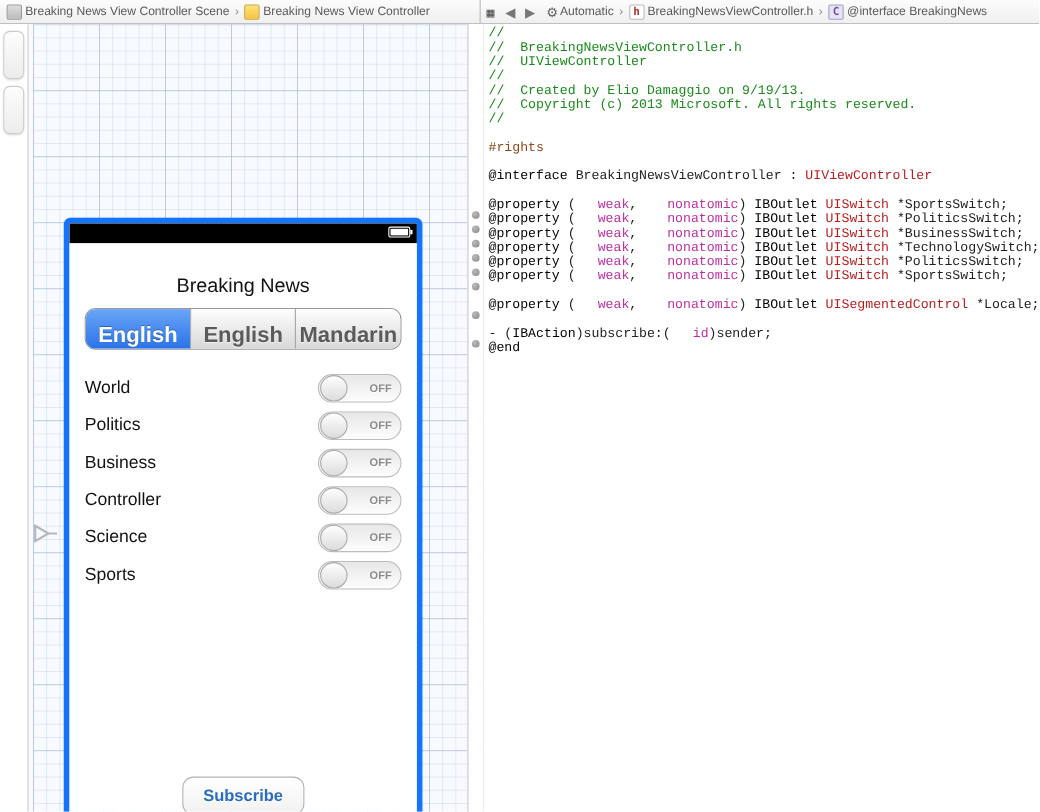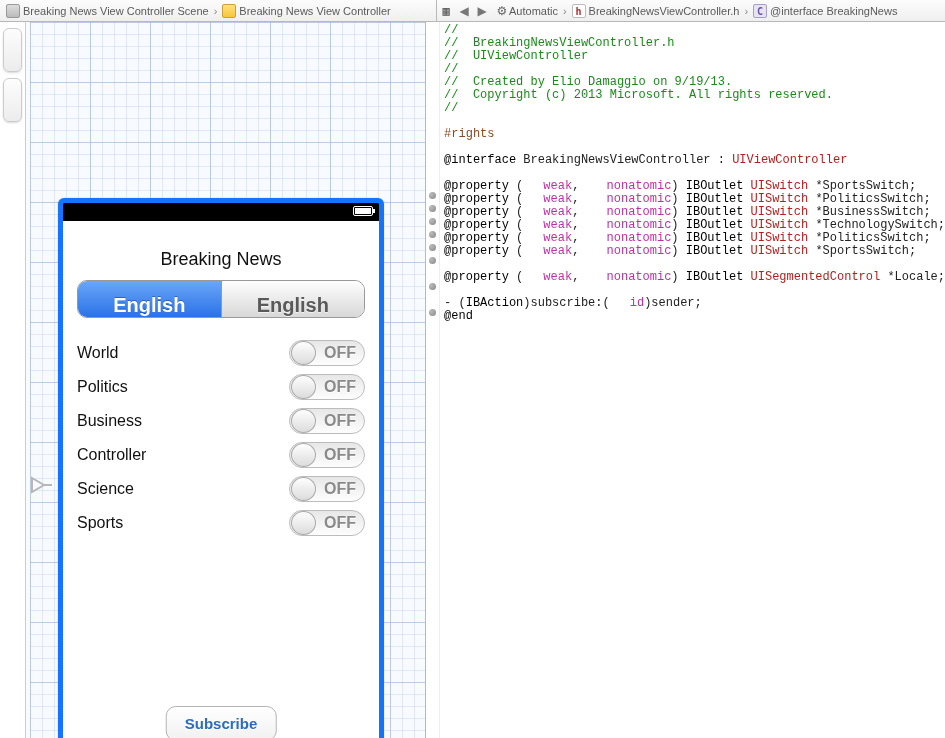--- a/index.html
+++ b/index.html
@@ -214,21 +214,21 @@
   width: 76px;
   height: 26px;
   border-radius: 13px;
   background: linear-gradient(#e7e7e7,#fdfdfd);
   border:1px solid #bcbcbc;
   position:relative;
   display:flex;
   align-items:center;
   justify-content:flex-end;
   padding-right:8px;
-  font-size: 16px;
+  font-size: 10px;
   font-weight:bold;
   color:#8a8a8a;
   font-family: "Helvetica Neue", Arial, sans-serif;
   text-shadow: 0 1px 0 #fff;
 }
 .uiswitch .knob {
   position:absolute;
   left:1px; top:0px;
   width:25px;height:24px;
   border-radius:50%;
@@ -351,20 +351,23 @@
 
       <div class="app-title">Breaking News</div>
 
       <div class="segmented">
         <div class="seg selected">
             <span>English</span>
           </div>
         <div class="seg">
             <span>English</span>
           </div>
+        <div class="seg">
+            <span>Mandarin</span>
+          </div>
       </div>
 
       <div class="switch-list">
         <div class="row">
           <span class="row-label">World</span>
           <div class="uiswitch">
               <span class="knob"></span>
               <span>OFF</span>
             </div>
         </div>

